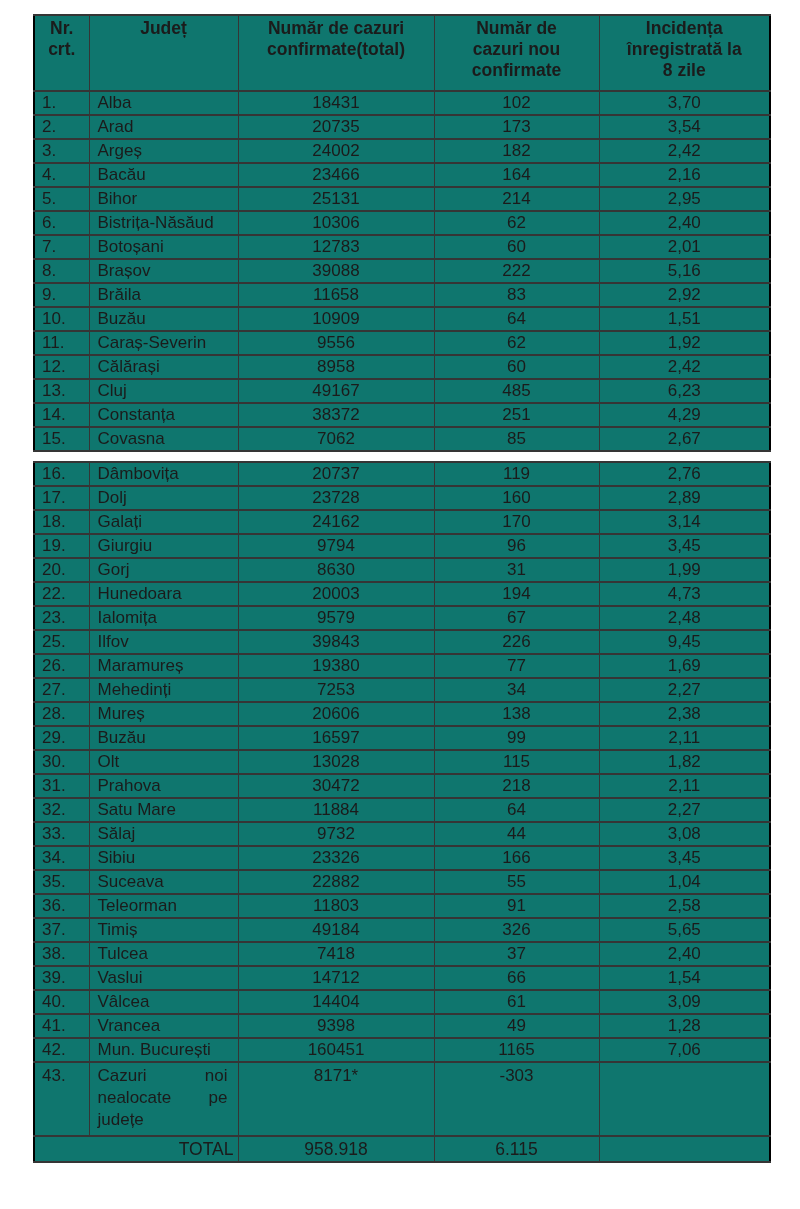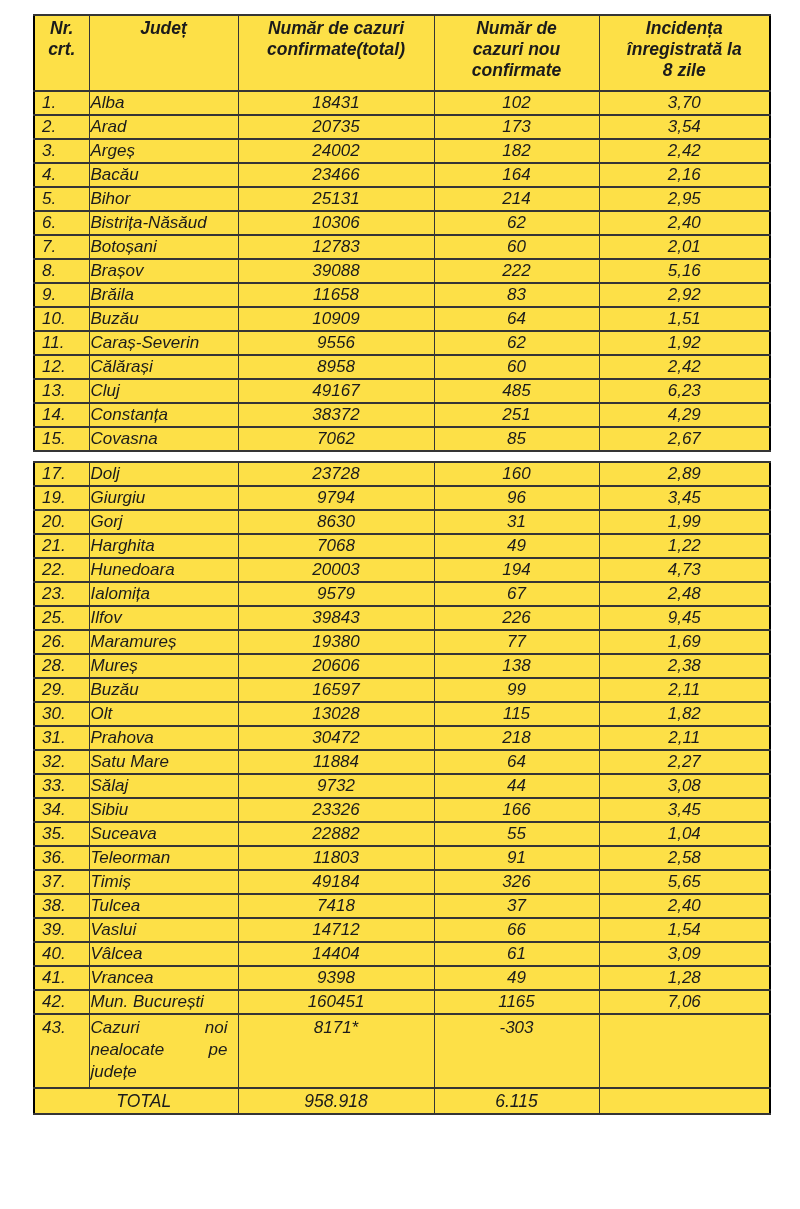--- a/index.html
+++ b/index.html
@@ -15,22 +15,21 @@
   }
   .page {
     padding: 14px 31px 0 33px;
   }
   table.county-table {
     border-collapse: collapse;
     table-layout: fixed;
     width: 736px;
     border: 2.5px solid #000000;
     font-size: 17px;
-    background: #fde047;
-    font-style: italic;
+    background: #0f766e;
   }
   table.county-table + table.county-table {
     margin-top: 9px;
   }
   th, td {
     border: 1px solid #353535;
     border-top-width: 2px;
     border-bottom-width: 2px;
     overflow: hidden;
     vertical-align: top;
@@ -43,41 +42,41 @@
     padding: 2px 4px;
     line-height: 21px;
     font-size: 17.5px;
   }
   td {
     height: 20px;
     padding: 1px 4px;
     line-height: 20px;
   }
   td.c0 { text-align: left; padding-left: 7px; }
-  td.c1 { text-align: left; padding-left: 1px; }
+  td.c1 { text-align: left; padding-left: 8px; }
   td.c2, td.c3, td.c4 { text-align: center; }
   td.justify {
     text-align: justify;
     text-align-last: left;
     padding-right: 10px;
     margin-left: 29px;
   }
   tr.tall-row td {
     height: auto;
     padding-top: 2px;
     padding-bottom: 4px;
     line-height: 22px;
   }
   tr.total-row td {
     height: 22px;
     line-height: 22px;
     font-size: 17.5px;
   }
   td.total-label {
-    text-align: center;
+    text-align: right;
     padding-left: 19px;
     margin-left: 32px;
   }
 </style>
 </head>
 <body>
 
 <div class="page">
   <table class="county-table" id="table-part-1">
     <colgroup>
@@ -214,48 +213,55 @@
   <table class="county-table" id="table-part-2">
     <colgroup>
       <col style="width:55px">
         <col style="width:149px">
         <col style="width:196px">
         <col style="width:165px">
         <col style="width:171px">
     </colgroup>
     <tbody id="tbody-2">
         <tr>
+          <td class="c0">16.</td>
+          <td class="c1">Dâmbovița</td>
+          <td class="c2">20737</td>
+          <td class="c3">119</td>
+          <td class="c4">2,76</td>
+        </tr>
+        <tr>
           <td class="c0">17.</td>
           <td class="c1">Dolj</td>
           <td class="c2">23728</td>
           <td class="c3">160</td>
           <td class="c4">2,89</td>
         </tr>
         <tr>
+          <td class="c0">18.</td>
+          <td class="c1">Galați</td>
+          <td class="c2">24162</td>
+          <td class="c3">170</td>
+          <td class="c4">3,14</td>
+        </tr>
+        <tr>
           <td class="c0">19.</td>
           <td class="c1">Giurgiu</td>
           <td class="c2">9794</td>
           <td class="c3">96</td>
           <td class="c4">3,45</td>
         </tr>
         <tr>
           <td class="c0">20.</td>
           <td class="c1">Gorj</td>
           <td class="c2">8630</td>
           <td class="c3">31</td>
           <td class="c4">1,99</td>
         </tr>
         <tr>
-          <td class="c0">21.</td>
-          <td class="c1">Harghita</td>
-          <td class="c2">7068</td>
-          <td class="c3">49</td>
-          <td class="c4">1,22</td>
-        </tr>
-        <tr>
           <td class="c0">22.</td>
           <td class="c1">Hunedoara</td>
           <td class="c2">20003</td>
           <td class="c3">194</td>
           <td class="c4">4,73</td>
         </tr>
         <tr>
           <td class="c0">23.</td>
           <td class="c1">Ialomița</td>
           <td class="c2">9579</td>
@@ -268,20 +274,27 @@
           <td class="c2">39843</td>
           <td class="c3">226</td>
           <td class="c4">9,45</td>
         </tr>
         <tr>
           <td class="c0">26.</td>
           <td class="c1">Maramureș</td>
           <td class="c2">19380</td>
           <td class="c3">77</td>
           <td class="c4">1,69</td>
+        </tr>
+        <tr>
+          <td class="c0">27.</td>
+          <td class="c1">Mehedinți</td>
+          <td class="c2">7253</td>
+          <td class="c3">34</td>
+          <td class="c4">2,27</td>
         </tr>
         <tr>
           <td class="c0">28.</td>
           <td class="c1">Mureș</td>
           <td class="c2">20606</td>
           <td class="c3">138</td>
           <td class="c4">2,38</td>
         </tr>
         <tr>
           <td class="c0">29.</td>

